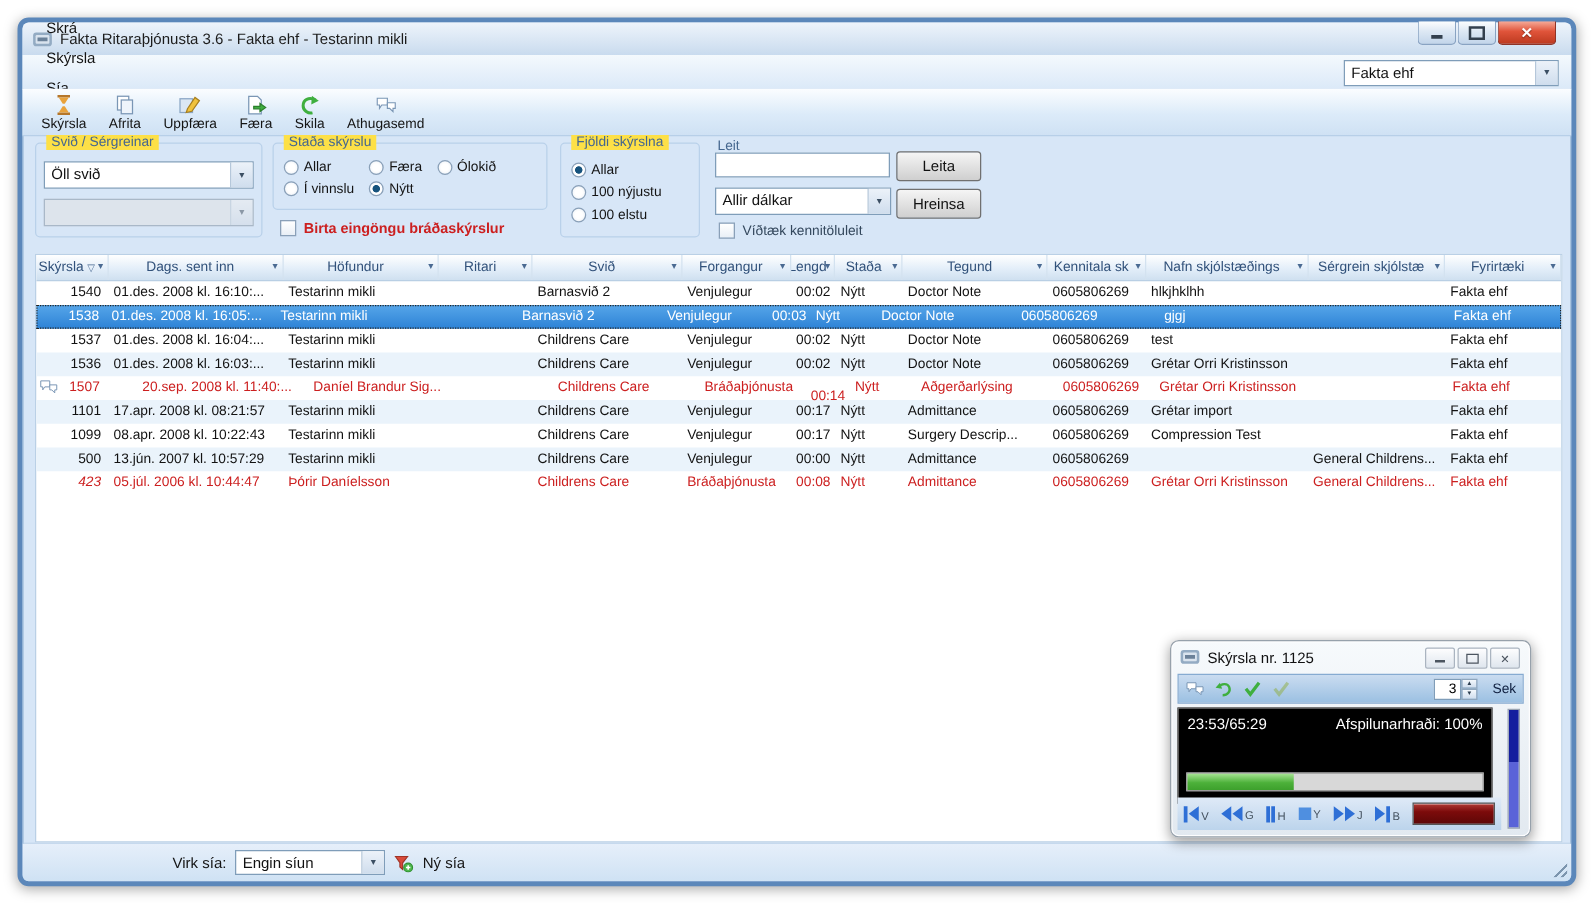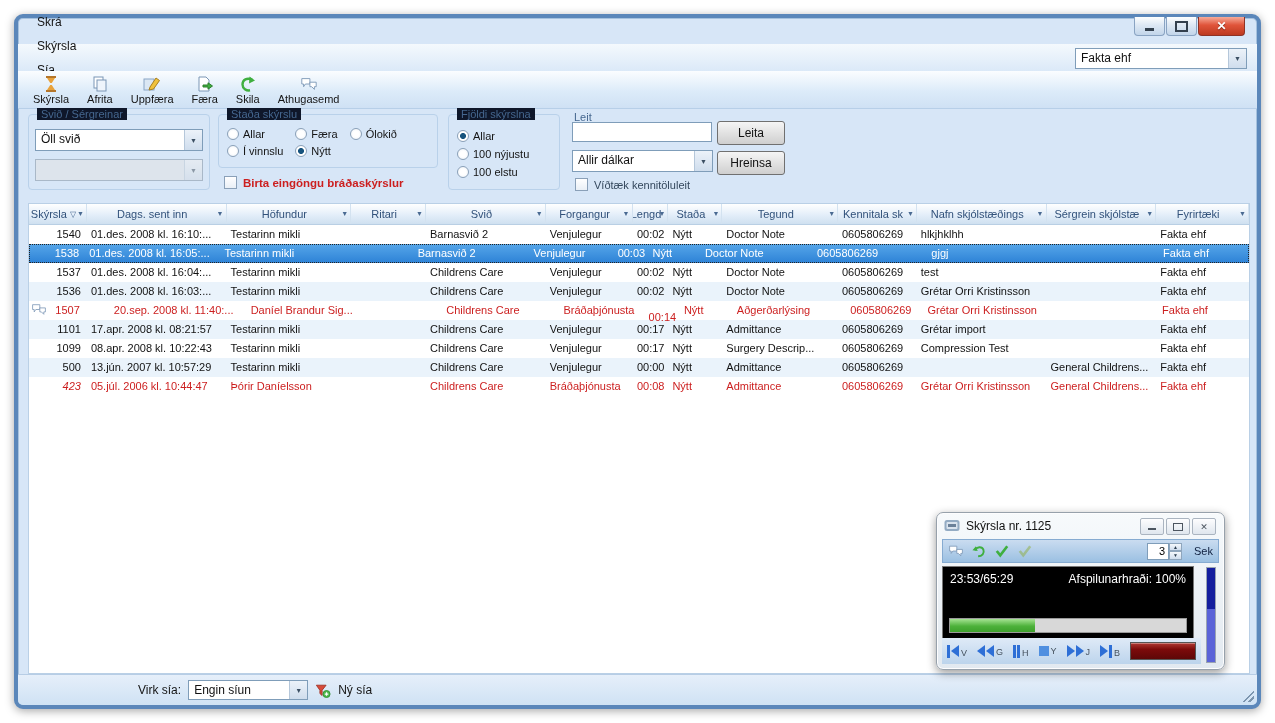--- a/index.html
+++ b/index.html
@@ -40,21 +40,21 @@
            background:linear-gradient(#fbfdff,#dcebf9 55%,#cfe1f4);
            border-bottom:1px solid #b7cfe8;display:flex;align-items:center;padding:0 6px;}
   .tool-btn{display:flex;flex-direction:column;align-items:center;justify-content:center;
             padding:1px 9px;font-size:11px;color:#141414;}
   .tool-icon{width:20px;height:18px;display:flex;align-items:center;justify-content:center;}
   .tool-icon svg{width:18px;height:16px;}
 
   
   .filterbar{position:absolute;top:90px;left:0;right:0;height:95px;font-size:11px;color:#141414;}
   .groupbox{position:absolute;border:1px solid #b9d1ea;border-radius:4px;box-sizing:border-box;}
-  .gb-title{position:absolute;top:-7px;left:8px;background:#0f172a;padding:0 4px;
+  .gb-title{position:absolute;top:-7px;left:8px;background:#fde047;padding:0 4px;
             font-size:11px;color:#45678f;white-space:nowrap;}
   #gb-svid{left:10px;top:6px;width:182px;height:76px;}
   #svid-combo{position:absolute;left:6px;top:14px;width:168px;height:22px;}
   #svid-combo2{position:absolute;left:6px;top:44px;width:168px;height:22px;}
   #gb-stada{left:200px;top:6px;width:220px;height:54px;}
   .radio-grid{position:absolute;left:8px;top:10px;display:grid;grid-auto-flow:column;
               grid-template-rows:repeat(2,17px);column-gap:12px;}
   .radio-col{display:grid;grid-template-rows:repeat(3,18px);position:absolute;left:8px;top:12px;}
   .radio-row{display:flex;align-items:center;gap:4px;white-space:nowrap;}
   .radio{width:12px;height:12px;border:1px solid #8aa0b8;border-radius:50%;
@@ -154,20 +154,30 @@
            background:linear-gradient(#b03a34,#7c0b0b 40%,#5e0707);
            box-shadow:inset 0 1px 0 rgba(255,255,255,.35);}
 
   .app-icon svg{width:16px;height:13px;display:block;}
 </style>
 </head>
 <body>
 
 <div id="window">
 
+  <div class="titlebar">
+    <span class="app-icon">
+        <svg viewBox="0 0 16 13">
+          <rect x="0.5" y="1" width="15" height="11" rx="2.5" fill="#93abc3" stroke="#5d7globals" stroke-width="0"></rect>
+          <rect x="2.5" y="3" width="11" height="7" rx="1" fill="#d9e3ee"></rect>
+          <rect x="4" y="5" width="8" height="3" fill="#6b8199"></rect>
+        </svg>
+      </span>
+    <span class="title-text">Fakta Ritaraþjónusta 3.6 - Fakta ehf - Testarinn mikli</span>
+  </div>
   <div class="win-controls">
     <div class="win-btn">
         <span class="min-g"></span>
       </div>
     <div class="win-btn">
         <span class="max-g"></span>
       </div>
     <div class="win-btn close">
         <span class="x-g">✕</span>
       </div>

